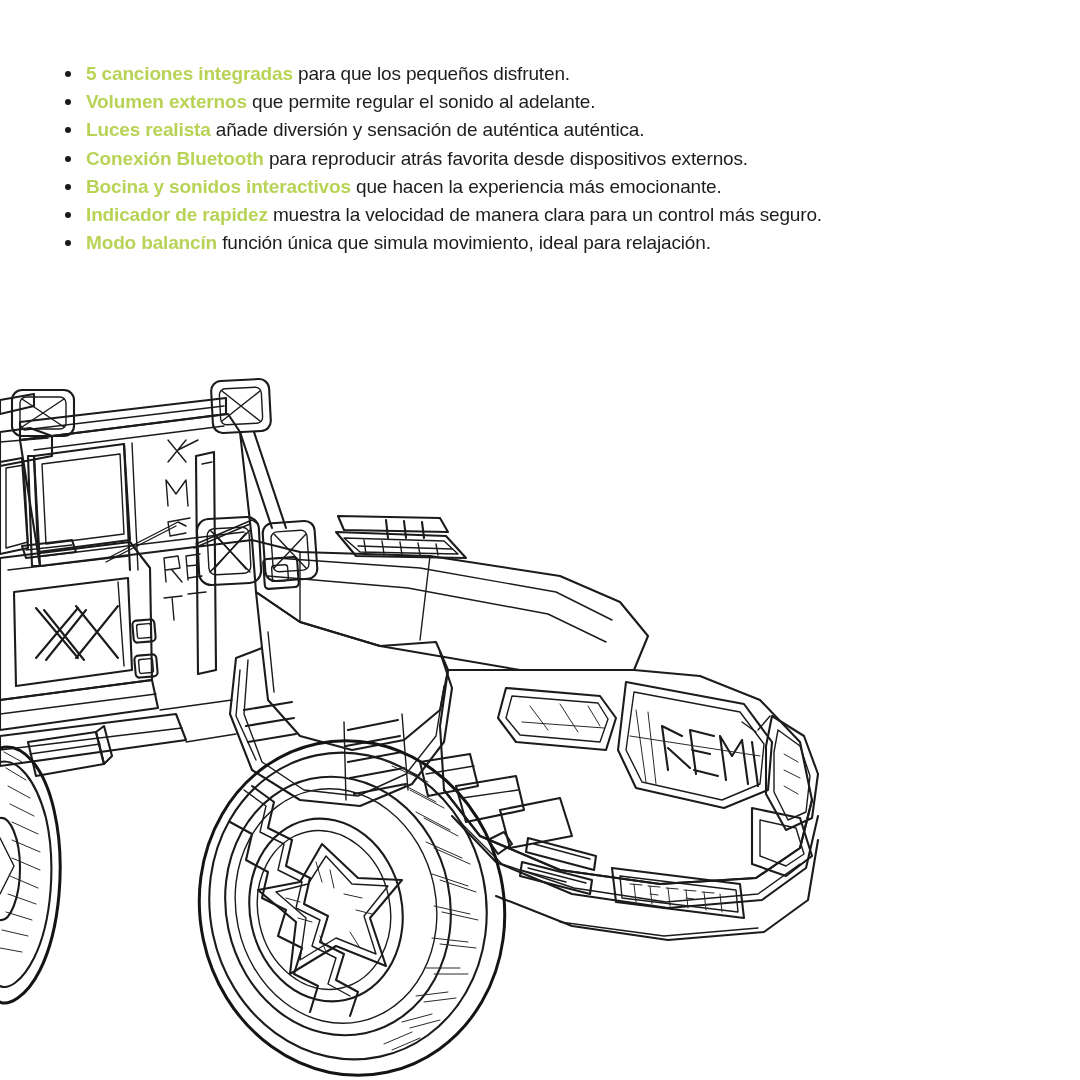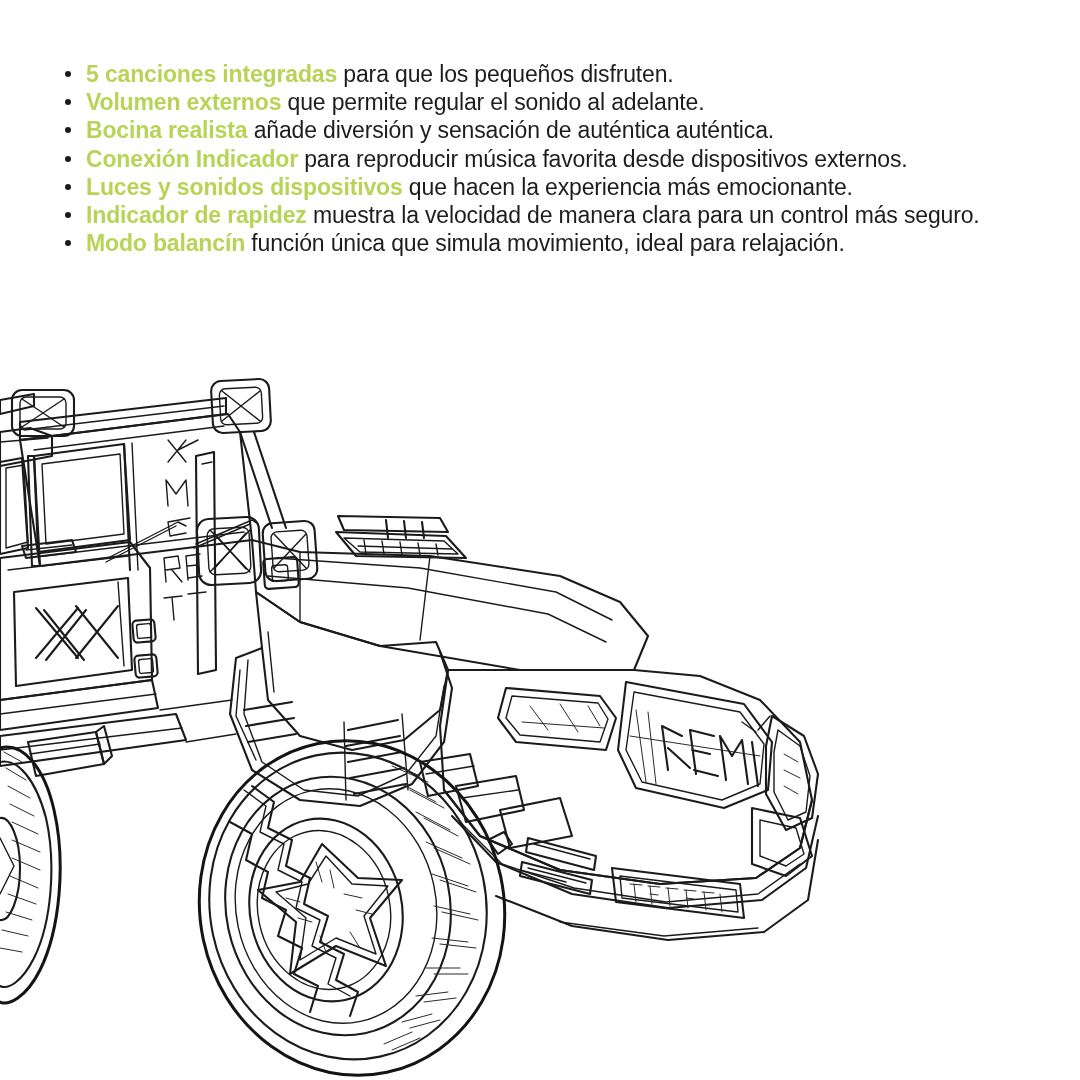--- a/index.html
+++ b/index.html
@@ -29,21 +29,21 @@
     top: 60px;
     width: 1000px;
     margin: 0;
     padding: 0;
     list-style: none;
   }
 
   .feature-item {
     position: relative;
     padding-left: 26px;
-    font-size: 23px;
+    font-size: 19px;
     line-height: 28.2px;
     color: #1a1a1a;
     letter-spacing: -0.15px;
     white-space: nowrap;
   }
 
   .bullet-dot {
     position: absolute;
     left: 5px;
     top: 11px;
@@ -116,31 +116,31 @@
       <span class="feature-highlight">5 canciones integradas</span><span class="feature-rest"> para que los pequeños disfruten.</span>
     </li>
 
     <li class="feature-item">
       <span class="bullet-dot"></span>
       <span class="feature-highlight">Volumen externos</span><span class="feature-rest"> que permite regular el sonido al adelante.</span>
     </li>
 
     <li class="feature-item">
       <span class="bullet-dot"></span>
-      <span class="feature-highlight">Bocina realista</span><span class="feature-rest"> añade diversión y sensación de auténtica auténtica.</span>
-    </li>
-
-    <li class="feature-item">
-      <span class="bullet-dot"></span>
-      <span class="feature-highlight">Conexión Indicador</span><span class="feature-rest"> para reproducir música favorita desde dispositivos externos.</span>
-    </li>
-
-    <li class="feature-item">
-      <span class="bullet-dot"></span>
-      <span class="feature-highlight">Luces y sonidos dispositivos</span><span class="feature-rest"> que hacen la experiencia más emocionante.</span>
+      <span class="feature-highlight">Luces realista</span><span class="feature-rest"> añade diversión y sensación de auténtica auténtica.</span>
+    </li>
+
+    <li class="feature-item">
+      <span class="bullet-dot"></span>
+      <span class="feature-highlight">Conexión Bluetooth</span><span class="feature-rest"> para reproducir atrás favorita desde dispositivos externos.</span>
+    </li>
+
+    <li class="feature-item">
+      <span class="bullet-dot"></span>
+      <span class="feature-highlight">Bocina y sonidos interactivos</span><span class="feature-rest"> que hacen la experiencia más emocionante.</span>
     </li>
 
 
     <li class="feature-item">
       <span class="bullet-dot"></span>
       <span class="feature-highlight">Indicador de rapidez</span><span class="feature-rest"> muestra la velocidad de manera clara para un control más seguro.</span>
     </li>
 
 
     <li class="feature-item">

